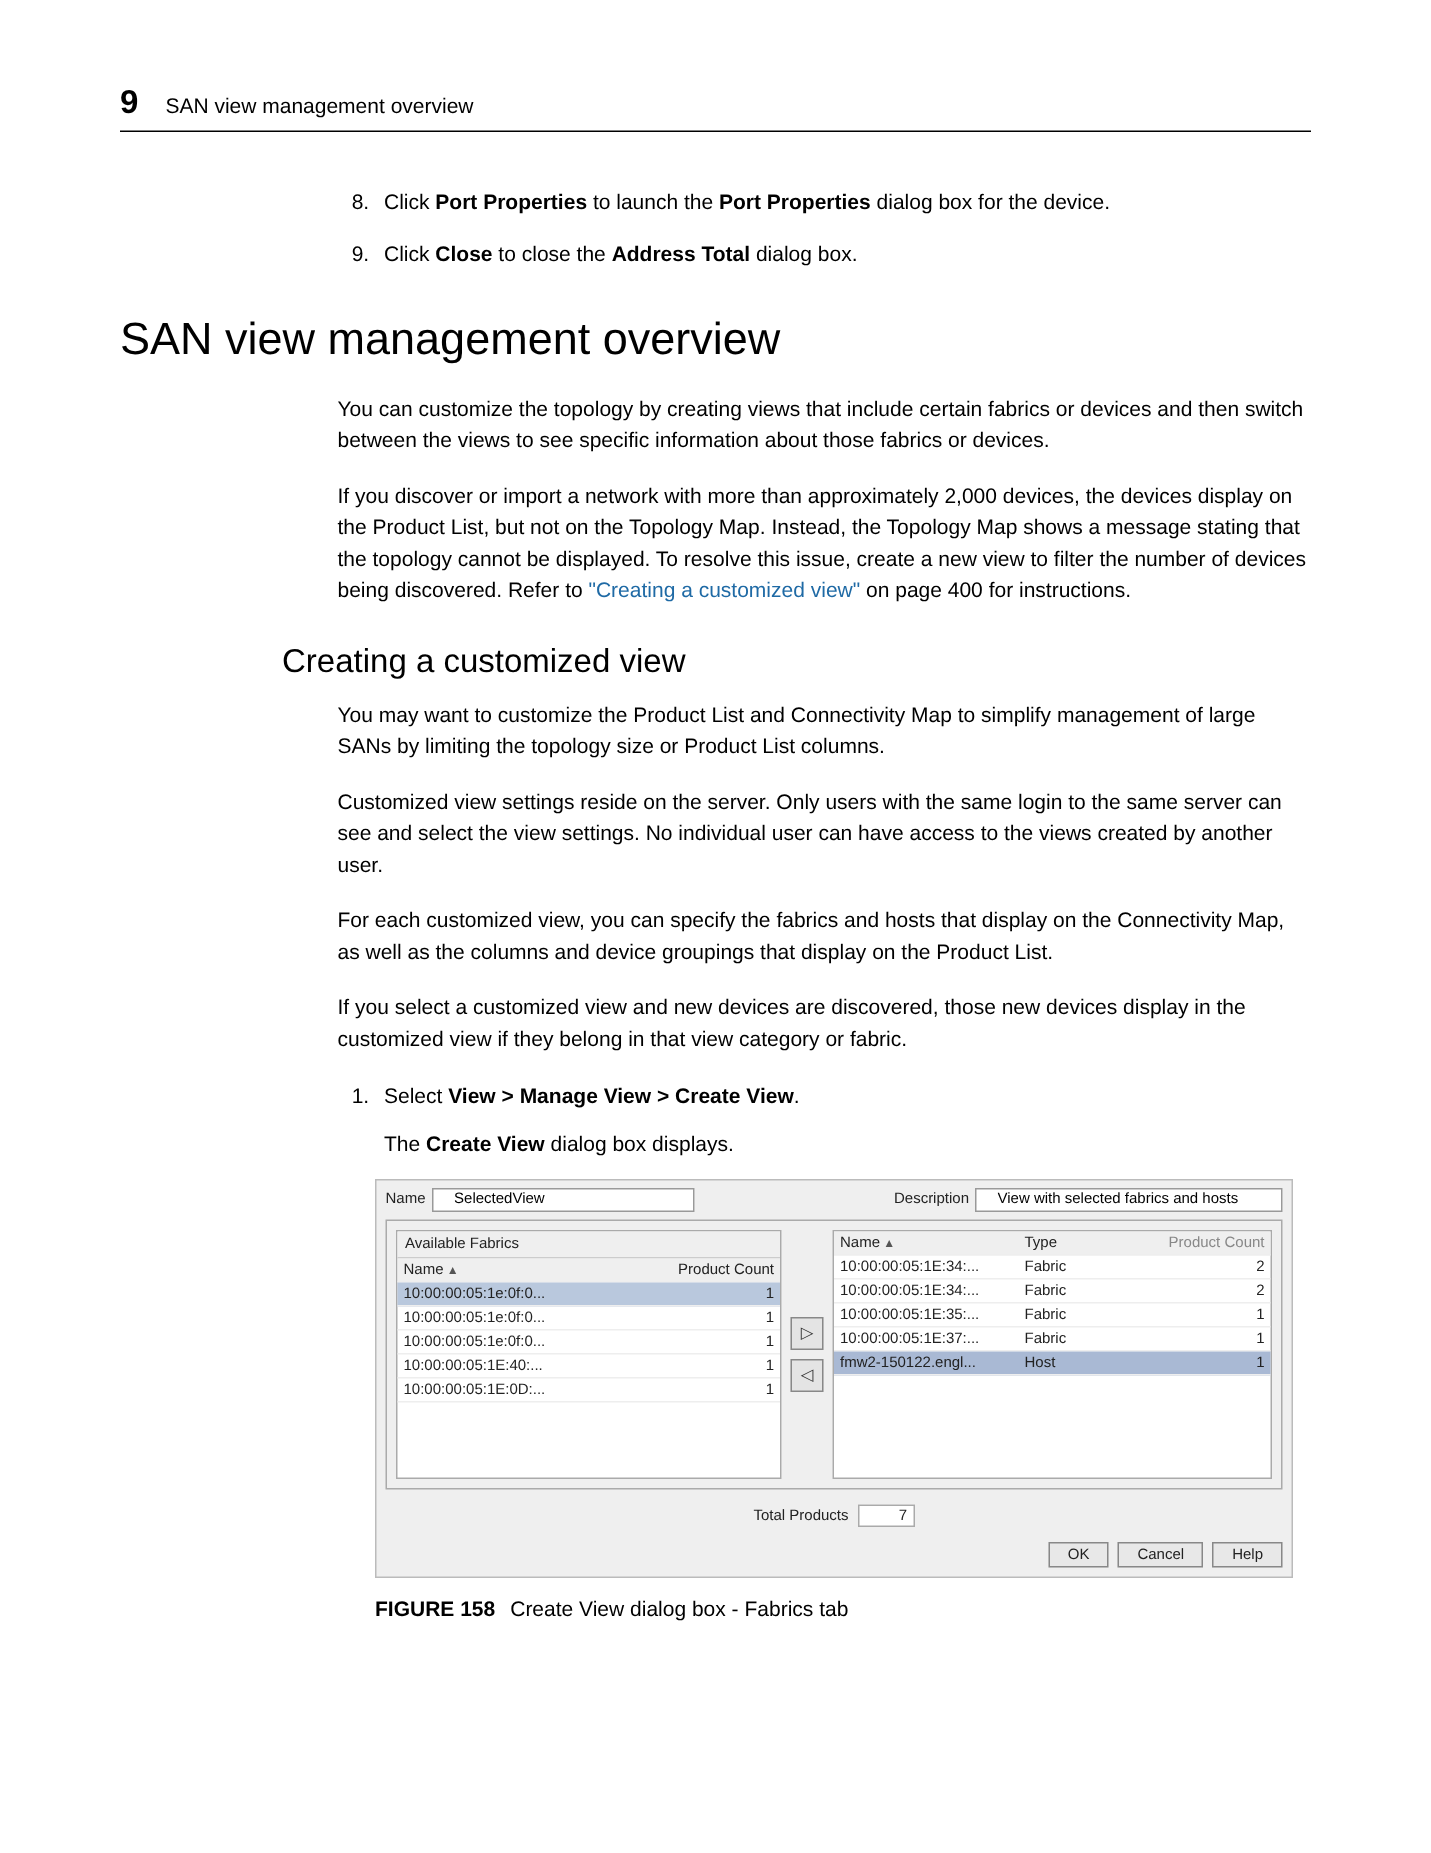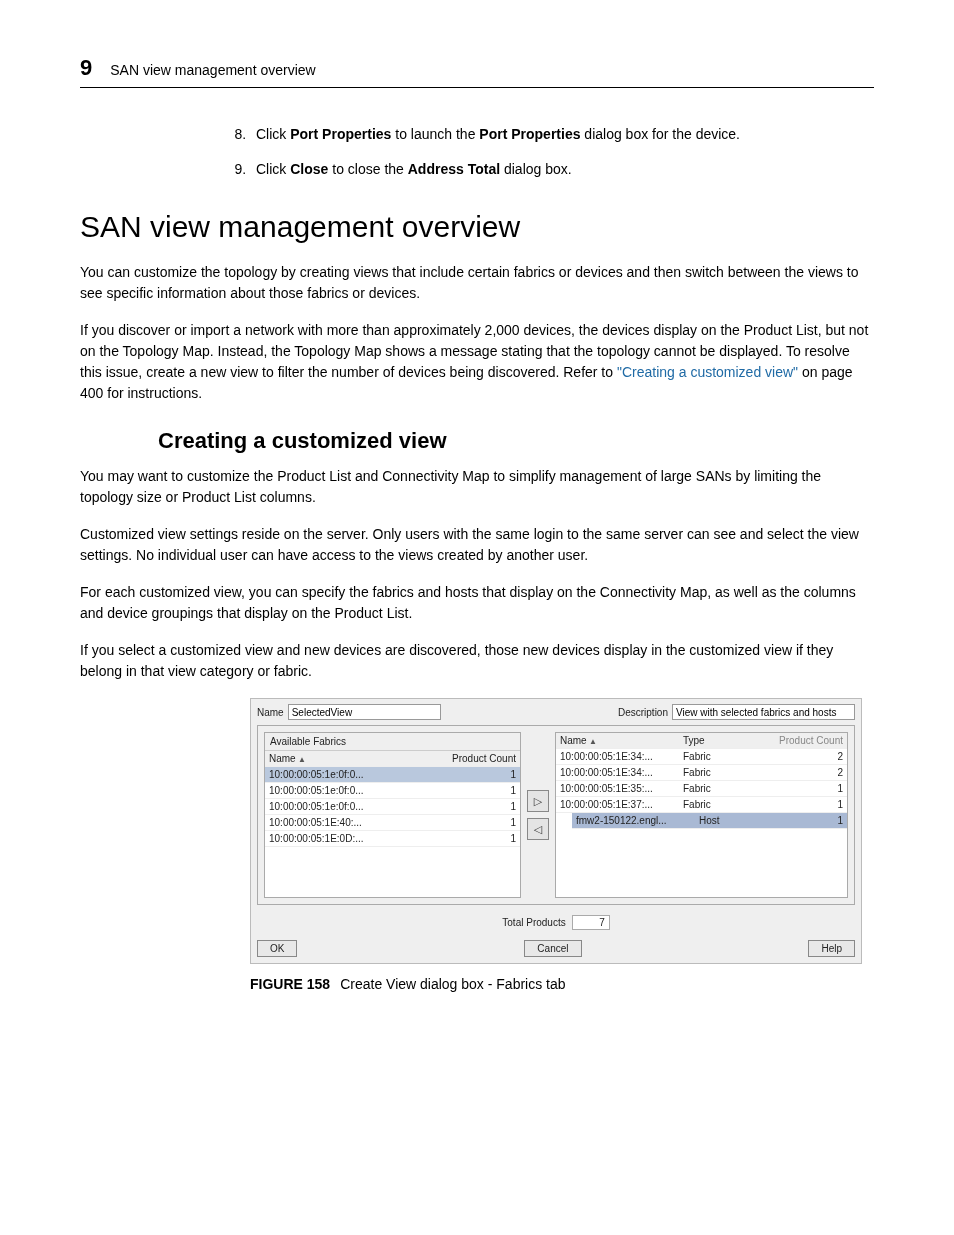--- a/index.html
+++ b/index.html
@@ -45,31 +45,32 @@
     line-height: 1.5;
   }
   .bold { font-weight: bold; }
   h1.section-title {
     font-family: Arial, Helvetica, sans-serif;
     font-weight: normal;
     font-size: 30px;
     margin: 30px 0 18px 0;
   }
   .body-text {
+    margin-left: 145px;
     margin-right: 0;
     font-size: 14px;
     line-height: 1.5;
   }
   .body-text p { margin: 0 0 16px 0; }
   .link { color: #1f6aa5; }
   h2.subhead {
     font-family: Arial, Helvetica, sans-serif;
-    font-weight: bold;
+    font-weight: normal;
     font-size: 22px;
-    margin: 24px 0 12px 78px;
+    margin: 24px 0 12px 108px;
   }
   .ol-sub {
     list-style: decimal;
     margin: 0 0 10px 145px;
     padding-left: 25px;
     font-size: 14px;
   }
   .ol-sub li {
     padding-left: 6px;
     margin-bottom: 10px;
@@ -98,21 +99,21 @@
     align-items: center;
     padding: 5px 6px;
     gap: 4px;
   }
   .dlg-top .lbl { white-space: nowrap; }
   .dlg-top input {
     font-size: 10px;
     height: 14px;
     border: 1px solid #999;
     background: #fff;
-    padding: 0 3px;
+    padding: 0 14px;
   }
   .name-input { width: 145px; }
   .desc-input { width: 175px; }
   .spacer { flex: 1; }
 
   .tabs {
     display:flex;
     margin: 0 6px;
     border-bottom: 1px solid #aaa;
   }
@@ -162,21 +163,21 @@
     text-overflow: ellipsis;
     white-space: nowrap;
   }
   .left-list .c1 { flex: 0 0 120px; }
   .left-list .c2 { flex: 1; text-align: right; }
   .right-list .c1 { flex: 0 0 115px; }
   .right-list .c2 { flex: 0 0 50px; }
   .right-list .c3 { flex: 1; text-align: right; }
   .sort-ico::after { content: " ▲"; font-size: 8px; color: #555; }
   .row-sel { background: #b9c8dd; }
-  .row-host-sel { background: #a9b9d4; margin-left: 16px; }
+  .row-host-sel { background: #a9b9d4; }
   .list-body { min-height: 130px; }
   .right-list .head-dim { color: #888; }
 
   .btn-col {
     width: 22px;
     display:flex;
     flex-direction:column;
     justify-content:center;
     gap:6px;
     align-items:center;
@@ -204,21 +205,21 @@
   .tot-box {
     border: 1px solid #aaa;
     background:#fff;
     width: 28px;
     text-align: right;
     padding: 1px 4px;
   }
 
   .dlg-buttons {
     display:flex;
-    justify-content:space-between;
+    justify-content:flex-end;
     gap: 6px;
     padding: 6px;
   }
   .dlg-buttons .btn {
     border: 1px solid #888;
     background: #e8e8e8;
     padding: 2px 12px;
     font-size: 10px;
     cursor: default;
   }
@@ -263,20 +264,28 @@
 
   <h2 class="subhead">Creating a customized view</h2>
 
   <div class="body-text">
     <p>You may want to customize the Product List and Connectivity Map to simplify management of large SANs by limiting the topology size or Product List columns.</p>
     <p>Customized view settings reside on the server. Only users with the same login to the same server can see and select the view settings. No individual user can have access to the views created by another user.</p>
     <p>For each customized view, you can specify the fabrics and hosts that display on the Connectivity Map, as well as the columns and device groupings that display on the Product List.</p>
     <p>If you select a customized view and new devices are discovered, those new devices display in the customized view if they belong in that view category or fabric.</p>
   </div>
 
+  <ol class="ol-sub" start="1">
+    <li>
+      <span>Select </span><span class="bold">View &gt; Manage View &gt; Create View</span><span>.</span>
+      <span class="after">
+        <span>The </span><span class="bold">Create View</span><span> dialog box displays.</span>
+      </span>
+    </li>
+  </ol>
 
   <div class="figure-wrap">
     <div class="dialog">
       <div class="dlg-top">
         <span class="lbl">Name</span>
         <input class="name-input" value="SelectedView" style="">
         <span class="spacer"></span>
         <span class="lbl">Description</span>
         <input class="desc-input" value="View with selected fabrics and hosts" style="">
       </div>

